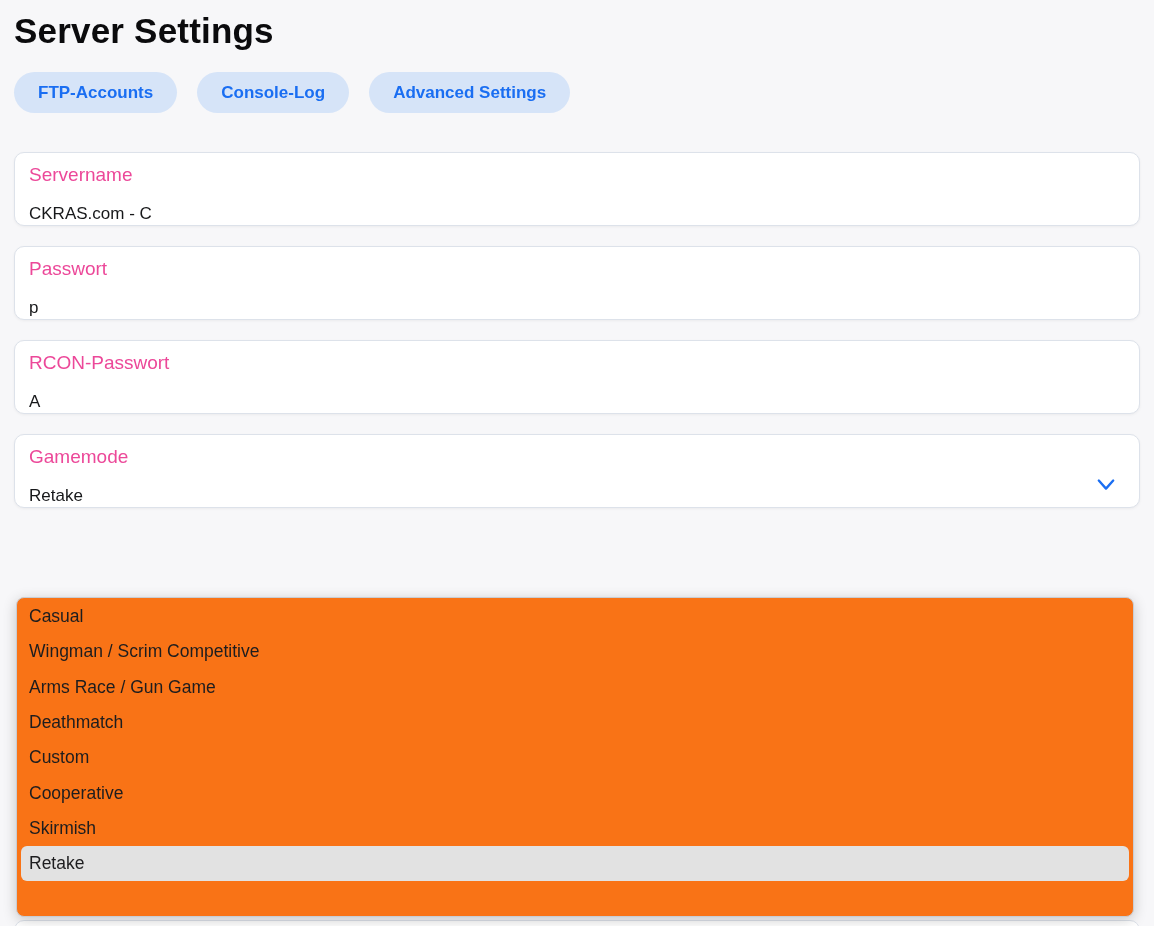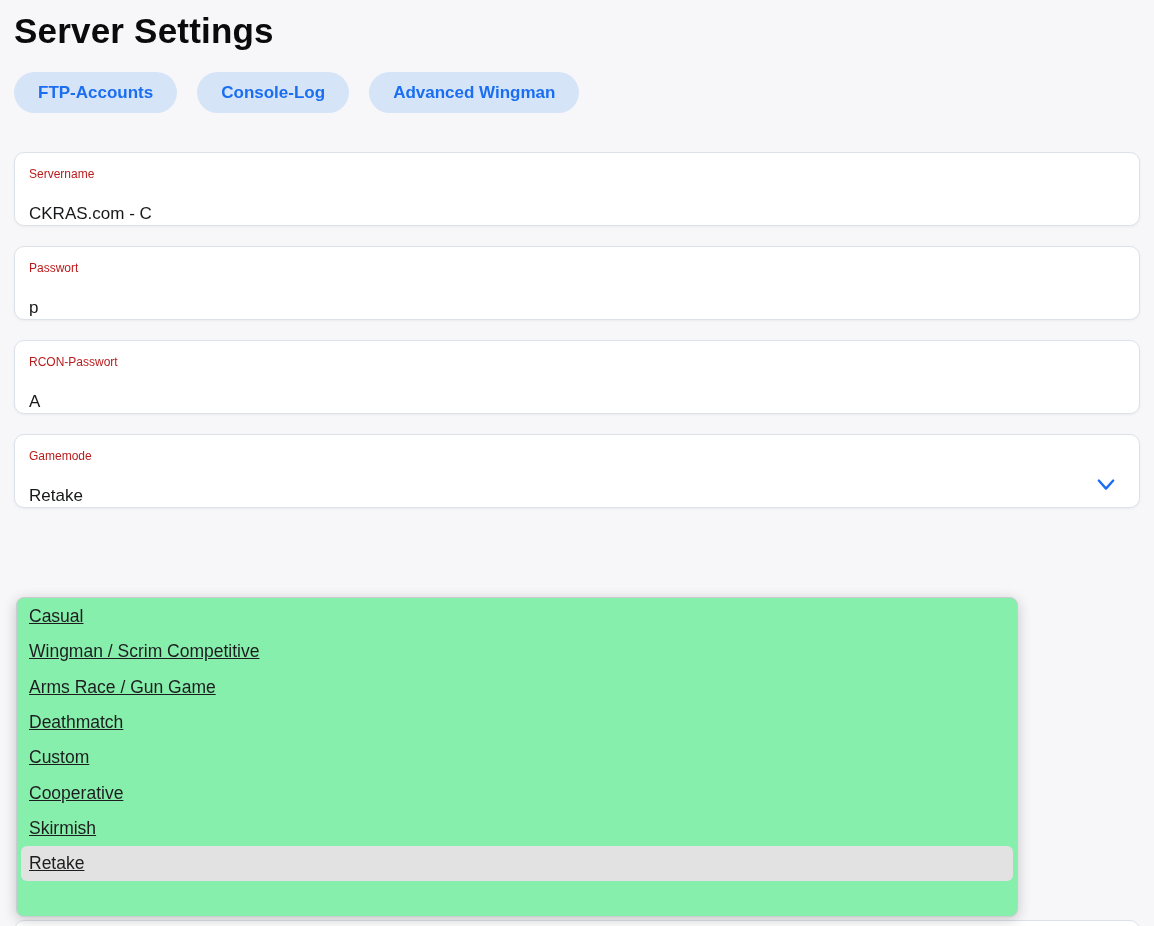--- a/index.html
+++ b/index.html
@@ -42,52 +42,51 @@
     margin-top: 20px;
     height: 74px;
     background: #ffffff;
     border: 1px solid #dde2ea;
     border-radius: 10px;
     padding: 14px 14px 0 14px;
     box-shadow: 0 1px 3px rgba(0,0,0,0.05);
   }
   .card.first { margin-top: 39px; }
   .field-label {
-    font-size: 12px;
-    color: #b91c1c;
+    font-size: 19px;
+    color: #ec4899;
     line-height: 15px;
   }
   .field-value {
     margin-top: 21px;
     font-size: 17px;
     color: #17181a;
     line-height: 21px;
     white-space: nowrap;
     overflow: hidden;
   }
   .chevron {
     position: absolute;
     right: 22px;
     top: 41px;
     width: 22px; height: 18px;
   }
 
   .dropdown {
     position: absolute;
     left: 16px;
-    width: 1002px;
+    width: 1118px;
     top: 597px;
     height: 320px;
-    background: #86efac;
+    background: #f97316;
     border: 1px solid #c9cdd3;
     border-radius: 8px;
     box-shadow: 0 3px 14px rgba(0,0,0,0.20);
     z-index: 10;
     padding-top: 1px;
-    text-decoration: underline;
   }
   .option {
     height: 35.3px;
     display: flex;
     align-items: center;
     padding: 0 12px;
     font-size: 17.5px;
     color: #1d1d1f;
     cursor: pointer;
   }
@@ -112,21 +111,21 @@
 </head>
 <body>
 
 <div class="content">
 
   <h1 class="page-title">Server Settings</h1>
 
   <div class="tabs">
     <button class="pill">FTP-Accounts</button>
     <button class="pill">Console-Log</button>
-    <button class="pill">Advanced Wingman</button>
+    <button class="pill">Advanced Settings</button>
   </div>
 
   <div class="card first">
     <div class="field-label">Servername</div>
     <div class="field-value">CKRAS.com - C</div>
   </div>
 
   <div class="card">
     <div class="field-label">Passwort</div>
     <div class="field-value">p</div>

